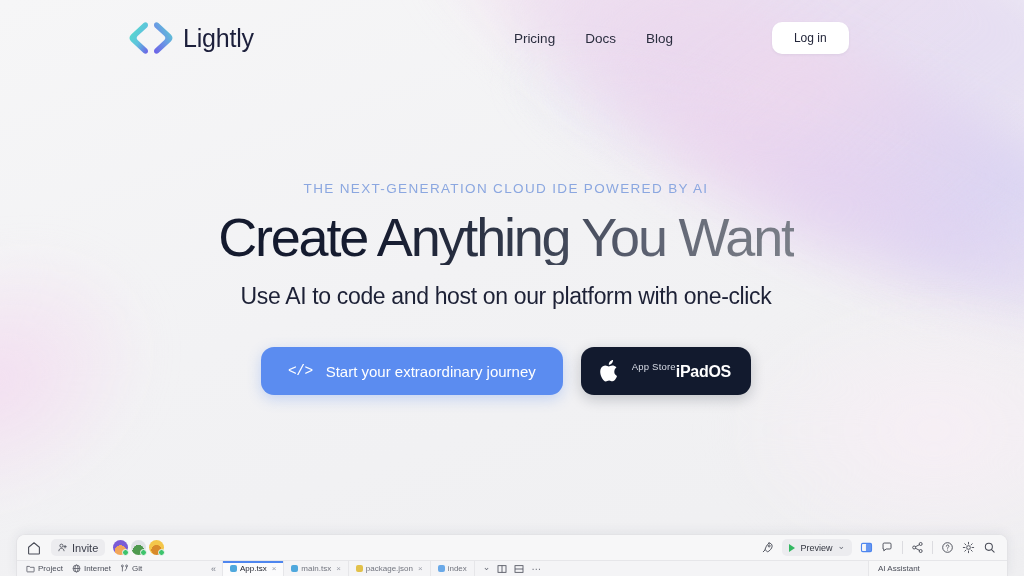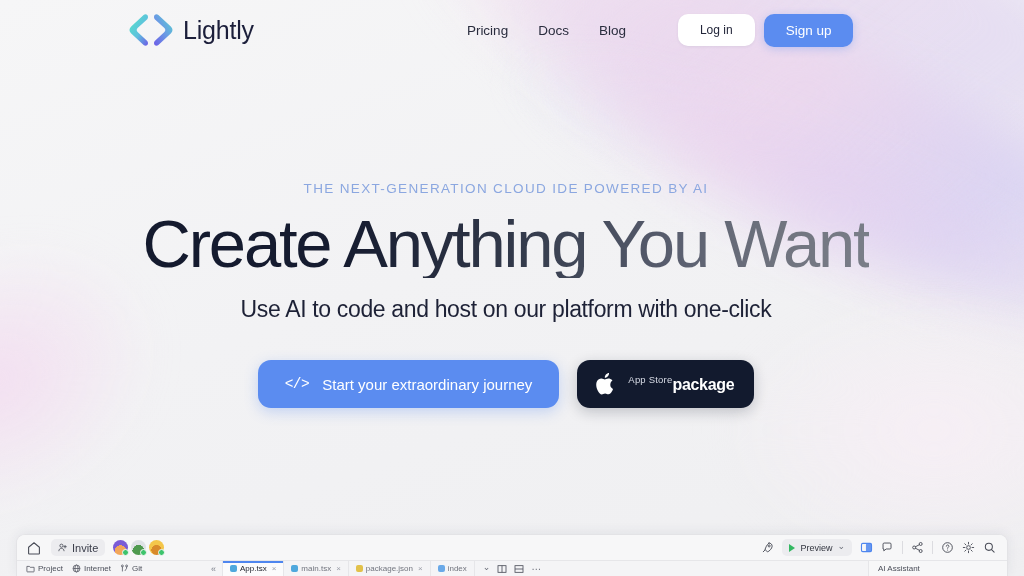--- a/index.html
+++ b/index.html
@@ -93,26 +93,27 @@
     right: -120px; top: 300px;
     width: 420px; height: 260px;
     background: radial-gradient(ellipse at center,
         rgba(247,238,245,0.9) 0%, rgba(247,238,245,0) 72%);
     filter: blur(20px);
   }
 
   
   .header {
     position: absolute;
-    top: 0; left: 0; right: 0;
+    top: 8px; left: 0; right: 0;
     height: 60px;
     display: flex;
     align-items: center;
     padding: 0 128px;
     z-index: 5;
+    gap: 47px;
   }
   .brand {
     display: flex;
     align-items: center;
     gap: 9px;
     cursor: pointer;
   }
   .brand-mark { width: 46px; height: 34px; display: block; }
   .brand-name {
     font-size: 25px;
@@ -176,21 +177,21 @@
   .eyebrow {
     margin-top: 121px;
     font-size: 13.5px;
     letter-spacing: 1.35px;
     color: #8ba7e0;
     text-transform: uppercase;
     white-space: nowrap;
   }
   .headline {
     margin-top: 14px;
-    font-size: 67px;
+    font-size: 54px;
     line-height: 1.02;
     font-weight: 400;
     letter-spacing: -2.2px;
     white-space: nowrap;
     background: linear-gradient(90deg,
         #141a2e 0%, #161c30 28%, #333a4b 52%,
         #5b6070 74%, #70747f 88%, #7a7e88 100%);
     -webkit-background-clip: text;
     background-clip: text;
     color: transparent;
@@ -435,21 +436,20 @@
   </div>
 
   <nav class="nav">
     <a class="nav-link">Pricing</a>
     <a class="nav-link">Docs</a>
     <a class="nav-link">Blog</a>
   </nav>
 
   <div class="nav-actions">
     <button class="btn-login">Log in</button>
-    <button class="btn-signup">Sign up</button>
   </div>
 </header>
 
 <section class="hero">
   <div class="eyebrow">THE NEXT-GENERATION CLOUD IDE POWERED BY AI</div>
   <h1 class="headline">Create Anything You Want</h1>
   <p class="subhead">Use AI to code and host on our platform with one-click</p>
 
   <div class="cta-row">
 
@@ -458,21 +458,21 @@
       <span>Start your extraordinary journey</span>
     </button>
 
     <button class="cta-store">
       <svg class="apple-glyph" viewBox="0 0 22 26">
         <path d="M15.3 13.6c0-2.6 2.1-3.9 2.2-4-1.2-1.8-3.1-2-3.8-2.1-1.6-.2-3.1.9-3.9.9-.8 0-2.1-.9-3.4-.9-1.8 0-3.4 1-4.3 2.6-1.8 3.2-.5 8 1.3 10.6.9 1.3 1.9 2.7 3.3 2.7 1.3-.1 1.8-.9 3.4-.9s2 .9 3.4.8c1.4 0 2.3-1.3 3.2-2.6.6-.9 1-1.8 1.3-2.8-2.6-1-2.7-3.3-2.7-4.3z" fill="#ffffff"></path>
         <path d="M12.9 5.3c.7-.9 1.2-2.1 1.1-3.3-1 0-2.3.7-3.1 1.6-.7.8-1.2 2-1.1 3.2 1.2.1 2.4-.6 3.1-1.5z" fill="#ffffff"></path>
       </svg>
       <span class="store-text">
         <span class="store-small">App Store</span>
-        <span class="store-big">package</span>
+        <span class="store-big">iPadOS</span>
       </span>
     </button>
   </div>
 </section>
 
 <div class="ide">
 
   <div class="ide-topbar">
 
     <svg class="ide-home" viewBox="0 0 16 16">

